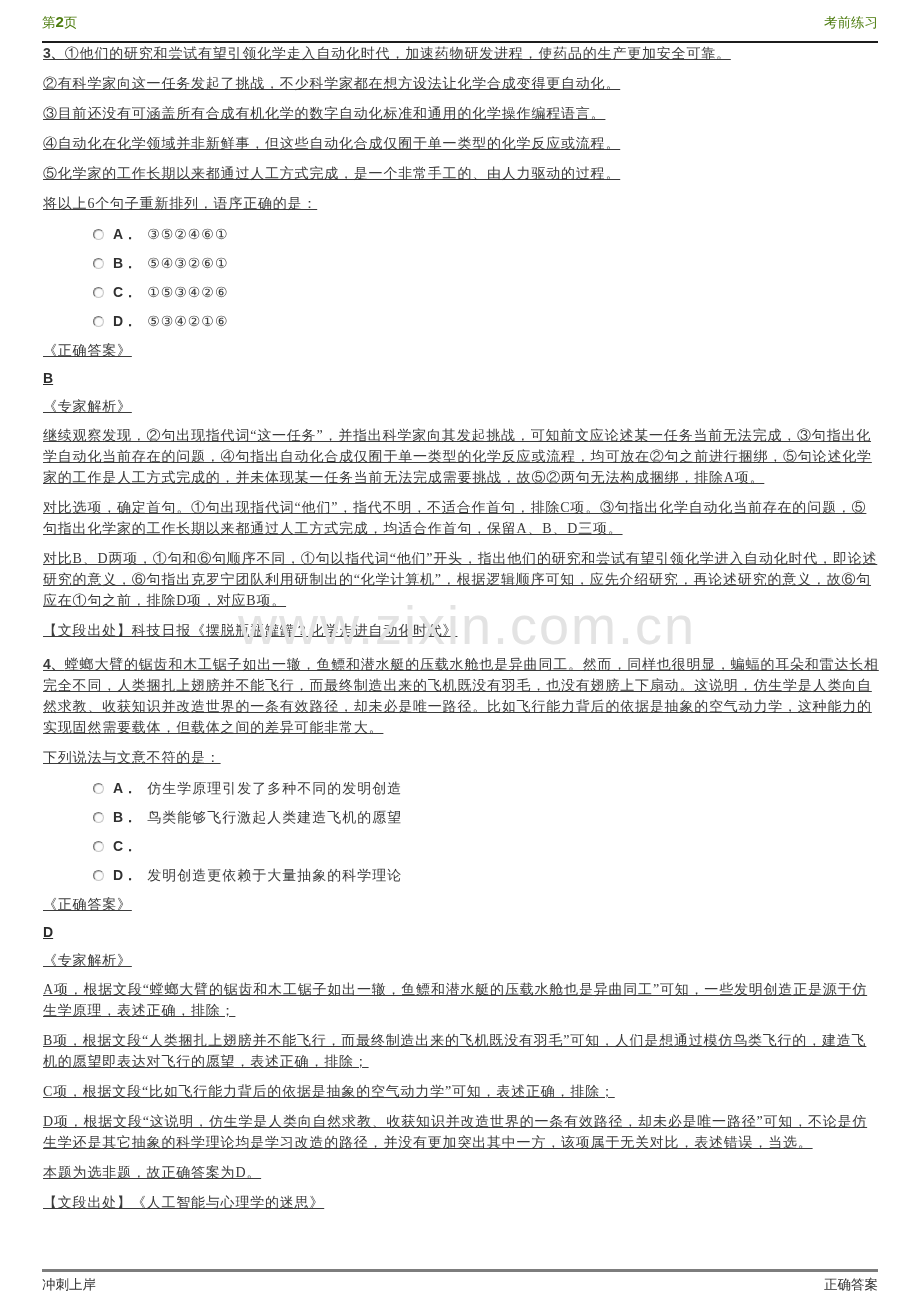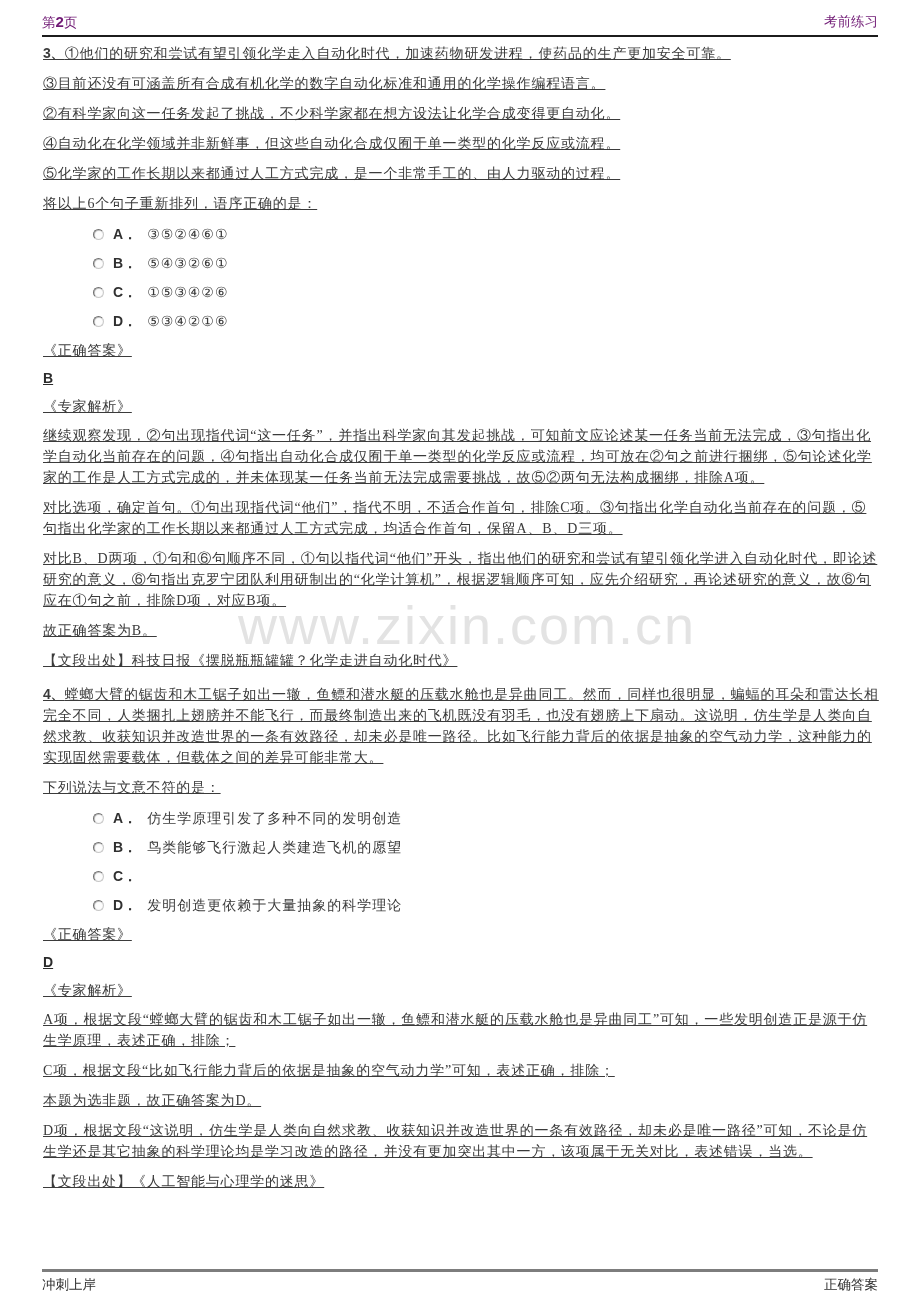--- a/index.html
+++ b/index.html
@@ -9,24 +9,24 @@
     font-family: "Liberation Serif", "DejaVu Serif", serif;
     color: #3b3b3b;
     position: relative;
     overflow: hidden;
   }
   .page { width: 920px; height: 1302px; position: relative; }
 
   
   .header {
     position: absolute; left: 42px; right: 42px; top: 13px;
-    display: flex; justify-content: space-between; align-items: flex-start;
-    font-size: 13.5px; color: #701a75;
+    display: flex; justify-content: space-between; align-items: center;
+    font-size: 13.5px; color: #4d7c0f;
     border-bottom: 2px solid #1c1c1c;
-    padding-bottom: 3px;
+    padding-bottom: 9px;
   }
   .header .pagenum { font-family: "Liberation Sans", sans-serif; font-weight: 700; font-size: 15px; }
 
   
   .content {
     position: absolute; left: 43px; right: 40px; top: 34px;
     font-size: 14px; line-height: 21px; letter-spacing: 0.8px;
   }
   .content p { margin: 9px 0; text-decoration: underline; }
   .qnum {
@@ -87,22 +87,22 @@
     <span><span>第</span><span class="pagenum">2</span><span>页</span></span>
     <span>考前练习</span>
   </div>
 
   <div class="watermark">www.zixin.com.cn</div>
 
   <div class="content">
 
     <div>
       <p><span class="qnum">3、</span><span>①他们的研究和尝试有望引领化学走入自动化时代，加速药物研发进程，使药品的生产更加安全可靠。</span></p>
+      <p>②有科学家向这一任务发起了挑战，不少科学家都在想方设法让化学合成变得更自动化。</p>
       <p>③目前还没有可涵盖所有合成有机化学的数字自动化标准和通用的化学操作编程语言。</p>
-      <p>②有科学家向这一任务发起了挑战，不少科学家都在想方设法让化学合成变得更自动化。</p>
       <p>④自动化在化学领域并非新鲜事，但这些自动化合成仅囿于单一类型的化学反应或流程。</p>
       <p>⑤化学家的工作长期以来都通过人工方式完成，是一个非常手工的、由人力驱动的过程。</p>
       <p>将以上6个句子重新排列，语序正确的是：</p>
 
       <div class="options">
         <div class="option">
           <span class="radio"></span>
           <span class="opt-letter">A．</span>
           <span class="opt-text">③⑤②④⑥①</span>
         </div>
@@ -123,21 +123,20 @@
         </div>
       </div>
 
       <p class="ans-line">《正确答案》</p>
       <p class="ans-letter">B</p>
       <p class="ans-line">《专家解析》</p>
 
       <p>继续观察发现，②句出现指代词“这一任务”，并指出科学家向其发起挑战，可知前文应论述某一任务当前无法完成，③句指出化学自动化当前存在的问题，④句指出自动化合成仅囿于单一类型的化学反应或流程，均可放在②句之前进行捆绑，⑤句论述化学家的工作是人工方式完成的，并未体现某一任务当前无法完成需要挑战，故⑤②两句无法构成捆绑，排除A项。</p>
       <p>对比选项，确定首句。①句出现指代词“他们”，指代不明，不适合作首句，排除C项。③句指出化学自动化当前存在的问题，⑤句指出化学家的工作长期以来都通过人工方式完成，均适合作首句，保留A、B、D三项。</p>
       <p>对比B、D两项，①句和⑥句顺序不同，①句以指代词“他们”开头，指出他们的研究和尝试有望引领化学进入自动化时代，即论述研究的意义，⑥句指出克罗宁团队利用研制出的“化学计算机”，根据逻辑顺序可知，应先介绍研究，再论述研究的意义，故⑥句应在①句之前，排除D项，对应B项。</p>
-      <p>故正确答案为B。</p>
       <p class="source-line">【文段出处】科技日报《摆脱瓶瓶罐罐？化学走进自动化时代》</p>
     </div>
 
     <div class="q4-block">
       <p><span class="qnum">4、</span><span>螳螂大臂的锯齿和木工锯子如出一辙，鱼鳔和潜水艇的压载水舱也是异曲同工。然而，同样也很明显，蝙蝠的耳朵和雷达长相完全不同，人类捆扎上翅膀并不能飞行，而最终制造出来的飞机既没有羽毛，也没有翅膀上下扇动。这说明，仿生学是人类向自然求教、收获知识并改造世界的一条有效路径，却未必是唯一路径。比如飞行能力背后的依据是抽象的空气动力学，这种能力的实现固然需要载体，但载体之间的差异可能非常大。</span></p>
       <p>下列说法与文意不符的是：</p>
 
       <div class="options">
         <div class="option">
           <span class="radio"></span>
@@ -158,23 +157,24 @@
           <span class="opt-letter">D．</span>
           <span class="opt-text">发明创造更依赖于大量抽象的科学理论</span>
         </div>
       </div>
 
       <p class="ans-line">《正确答案》</p>
       <p class="ans-letter">D</p>
       <p class="ans-line">《专家解析》</p>
 
       <p>A项，根据文段“螳螂大臂的锯齿和木工锯子如出一辙，鱼鳔和潜水艇的压载水舱也是异曲同工”可知，一些发明创造正是源于仿生学原理，表述正确，排除；</p>
+      <p>B项，根据文段“人类捆扎上翅膀并不能飞行，而最终制造出来的飞机既没有羽毛”可知，人们是想通过模仿鸟类飞行的，建造飞机的愿望即表达对飞行的愿望，表述正确，排除；</p>
       <p>C项，根据文段“比如飞行能力背后的依据是抽象的空气动力学”可知，表述正确，排除；</p>
+      <p>D项，根据文段“这说明，仿生学是人类向自然求教、收获知识并改造世界的一条有效路径，却未必是唯一路径”可知，不论是仿生学还是其它抽象的科学理论均是学习改造的路径，并没有更加突出其中一方，该项属于无关对比，表述错误，当选。</p>
       <p>本题为选非题，故正确答案为D。</p>
-      <p>D项，根据文段“这说明，仿生学是人类向自然求教、收获知识并改造世界的一条有效路径，却未必是唯一路径”可知，不论是仿生学还是其它抽象的科学理论均是学习改造的路径，并没有更加突出其中一方，该项属于无关对比，表述错误，当选。</p>
       <p class="source-line">【文段出处】《人工智能与心理学的迷思》</p>
     </div>
 
   </div>
 
   <div class="footer">
     <div class="footer-rule"></div>
     <div class="footer-row">
       <span>冲刺上岸</span>
       <span>正确答案</span>

